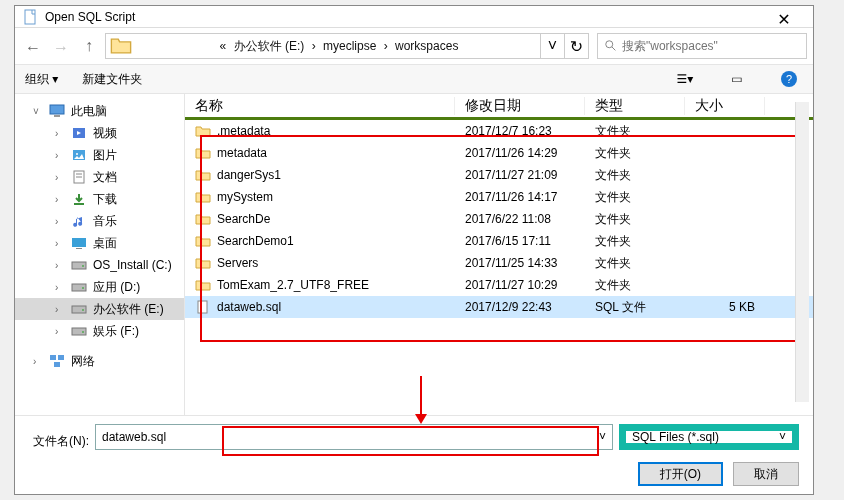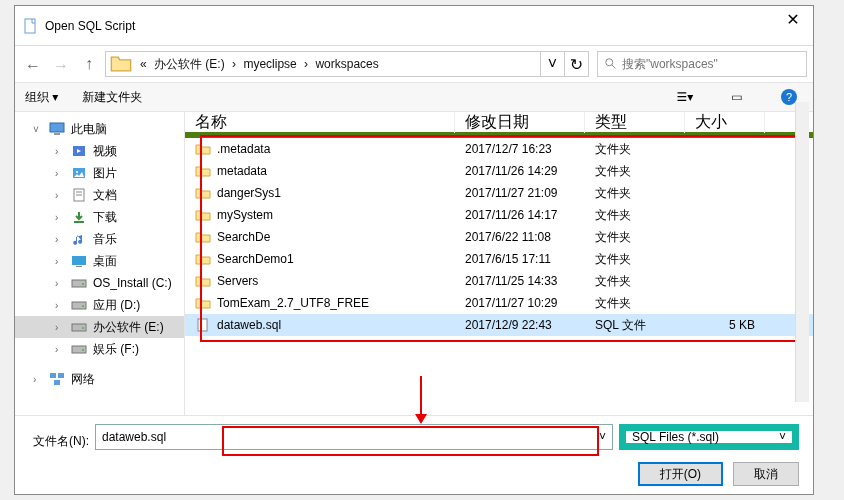--- a/index.html
+++ b/index.html
@@ -1,44 +1,44 @@
 <!DOCTYPE html>
 <html><head>
 <meta charset="utf-8">
 <style>
 * { box-sizing: border-box; margin: 0; padding: 0; font-family: "Microsoft YaHei", "Segoe UI", sans-serif; }
 body { background: #f0f0f0; width: 844px; height: 500px; overflow: hidden; }
 .dialog { background: #fff; border: 1px solid #888; width: 800px; height: 490px; margin: 5px auto 0 14px; display: flex; flex-direction: column; position: relative; }
-.titlebar { display: flex; align-items: center; height: 40px; padding: 0 0 0 8px; border-bottom: 1px solid #ddd; }
+.titlebar { display: flex; align-items: center; height: 22px; padding: 0 9px 0 8px; border-bottom: 1px solid #ddd; }
 .titlebar .ticon { width: 16px; height: 16px; margin-right: 6px; }
 .titlebar .title { font-size: 12px; flex: 1; }
 .titlebar .close { width: 40px; height: 100%; text-align: center; font-size: 16px; line-height: 28px; cursor: pointer; }
 .nav { display: flex; align-items: center; height: 36px; padding: 4px 6px; gap: 4px; }
 .nav .navbtn { width: 24px; height: 24px; display: inline-flex; align-items: center; justify-content: center; color: #666; cursor: pointer; }
-.nav .pathwrap { flex: 1; display: flex; align-items: center; height: 26px; border: 1px solid #ccc; background: #fff; }
+.nav .pathwrap { flex: 1; display: flex; align-items: center; height: 26px; border: 1px solid #ccc; background: #fff; text-align: center; }
 .nav .foldericon { width: 22px; height: 22px; margin: 0 4px; }
 .nav .crumbs { font-size: 12px; flex: 1; color: #111; padding-left: 2px; }
 .nav .crumbs span { padding: 0 2px; }
 .nav .dropbtn, .nav .refreshbtn { width: 24px; height: 24px; display: inline-flex; align-items: center; justify-content: center; border-left: 1px solid #ccc; cursor: pointer; }
 .nav .searchwrap { width: 210px; height: 26px; border: 1px solid #ccc; display: flex; align-items: center; padding-left: 6px; margin-left: 4px; }
 .nav .searchwrap .sicon { width: 14px; height: 14px; margin-right: 4px; }
 .nav .searchwrap input { border: none; outline: none; font-size: 12px; flex: 1; }
 .toolbar { display: flex; align-items: center; height: 30px; padding: 0 10px; background: #f7f7f7; border-top: 1px solid #e5e5e5; border-bottom: 1px solid #e5e5e5; gap: 24px; font-size: 12px; }
 .toolbar .opt { cursor: pointer; }
 .toolbar .spacer { flex: 1; }
 .toolbar .iconbtn { width: 28px; height: 24px; display: inline-flex; align-items: center; justify-content: center; cursor: pointer; }
 .body { flex: 1; display: flex; overflow: hidden; }
 .tree { width: 170px; border-right: 1px solid #e5e5e5; font-size: 12px; padding-top: 6px; overflow-y: auto; }
 .tree .node { display: flex; align-items: center; height: 22px; padding-left: 18px; gap: 6px; cursor: pointer; }
 .tree .node.indent { padding-left: 40px; }
 .tree .node.sel { background: #d9d9d9; }
 .tree .caret { font-size: 10px; color: #666; width: 10px; }
 .tree .ticon2 { width: 16px; height: 14px; }
 .list { flex: 1; display: flex; flex-direction: column; overflow: hidden; }
-.list .hdr { display: flex; height: 26px; border-bottom: 6px solid #4d7c0f; font-size: 16px; align-items: center; }
+.list .hdr { display: flex; height: 26px; border-bottom: 3px solid #4d7c0f; font-size: 14px; align-items: center; }
 .list .hdr div { border-right: 1px solid #eee; padding: 0 10px; }
 .list .hdr .c1 { width: 270px; }
 .list .hdr .c2 { width: 130px; }
 .list .hdr .c3 { width: 100px; }
 .list .hdr .c4 { width: 80px; }
 .list .rows { flex: 1; font-size: 12px; overflow-y: auto; }
 .list .row { display: flex; height: 22px; align-items: center; cursor: pointer; }
 .list .row.sel { background: #cde8ff; }
 .list .row .c1 { width: 270px; display: flex; align-items: center; padding-left: 10px; gap: 6px; text-align: center; }
 .list .row .c2 { width: 130px; padding-left: 10px; }

